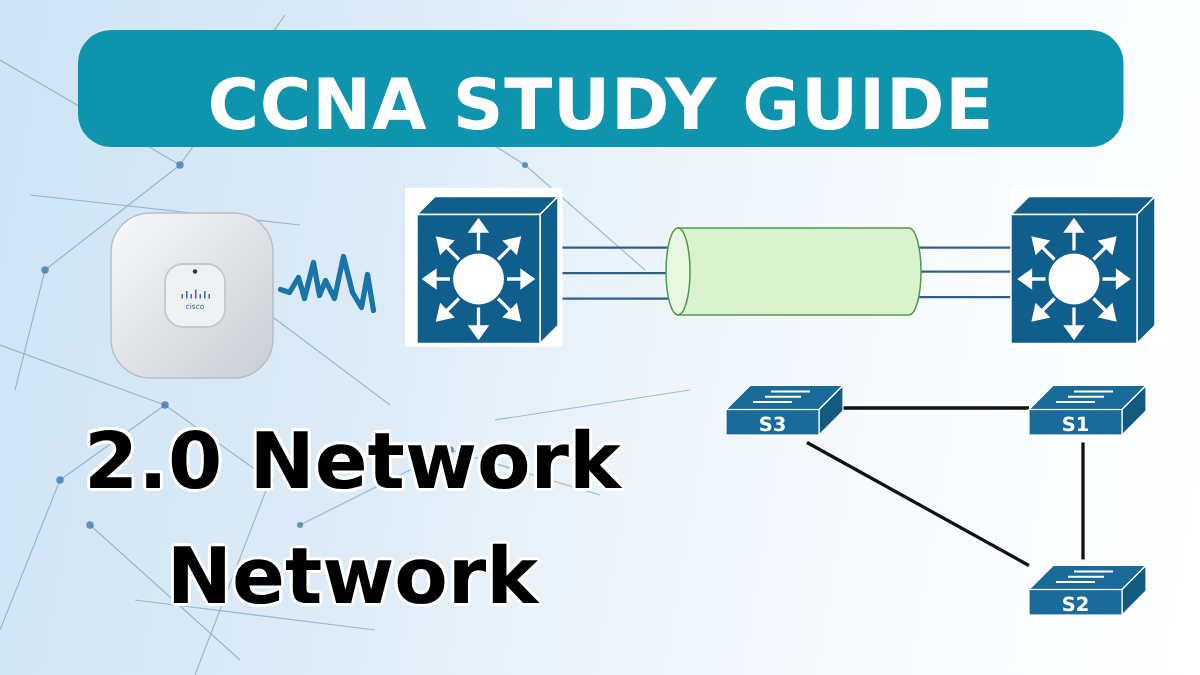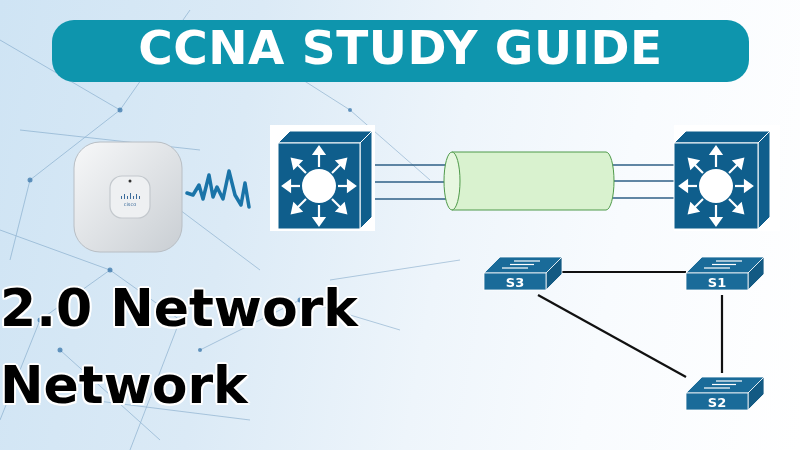--- a/index.html
+++ b/index.html
@@ -1,23 +1,23 @@
 <!DOCTYPE html>
 <html><head>
 <meta charset="utf-8">
 <style>
   html,body{margin:0;padding:0;}
   body{width:800px;height:450px;overflow:hidden;position:relative;
     font-family:"DejaVu Sans",sans-serif;
     background:linear-gradient(100deg,#cfe4f4 0%,#dbeaf6 30%,#eef5fb 55%,#f8fbfe 75%,#ffffff 100%);}
   .bgnet{position:absolute;left:0;top:0;width:800px;height:450px;}
-  .title-box{position:absolute;left:52px;top:20px;width:697px;height:62px;border-radius:22px;
-    background:#0e95ad;display:flex;align-items:flex-start;justify-content:center;}
+  .title-box{position:absolute;left:52px;top:20px;width:697px;height:78px;border-radius:22px;
+    background:#0e95ad;display:flex;align-items:flex-end;justify-content:center;}
   .title-text{color:#fff;font-family:"DejaVu Sans",sans-serif;font-weight:bold;font-size:47px;letter-spacing:0.5px;}
-  .subtitle{position:absolute;left:0;width:470px;font-family:"DejaVu Sans",sans-serif;
+  .subtitle{position:absolute;left:0;width:470px;text-align:center;font-family:"DejaVu Sans",sans-serif;
     font-weight:bold;color:#000;-webkit-text-stroke:0;text-shadow:
       2px 0 #fff,-2px 0 #fff,0 2px #fff,0 -2px #fff,1.5px 1.5px #fff,-1.5px -1.5px #fff,1.5px -1.5px #fff,-1.5px 1.5px #fff;}
   .sub1{top:278px;font-size:52px;}
   .sub2{top:355px;font-size:52px;left:0;}
   .ap{position:absolute;left:70px;top:138px;}
   .wave{position:absolute;left:185px;top:165px;}
   .cable{position:absolute;left:370px;top:145px;}
   .topo{position:absolute;left:470px;top:245px;}
 </style>
 </head>

